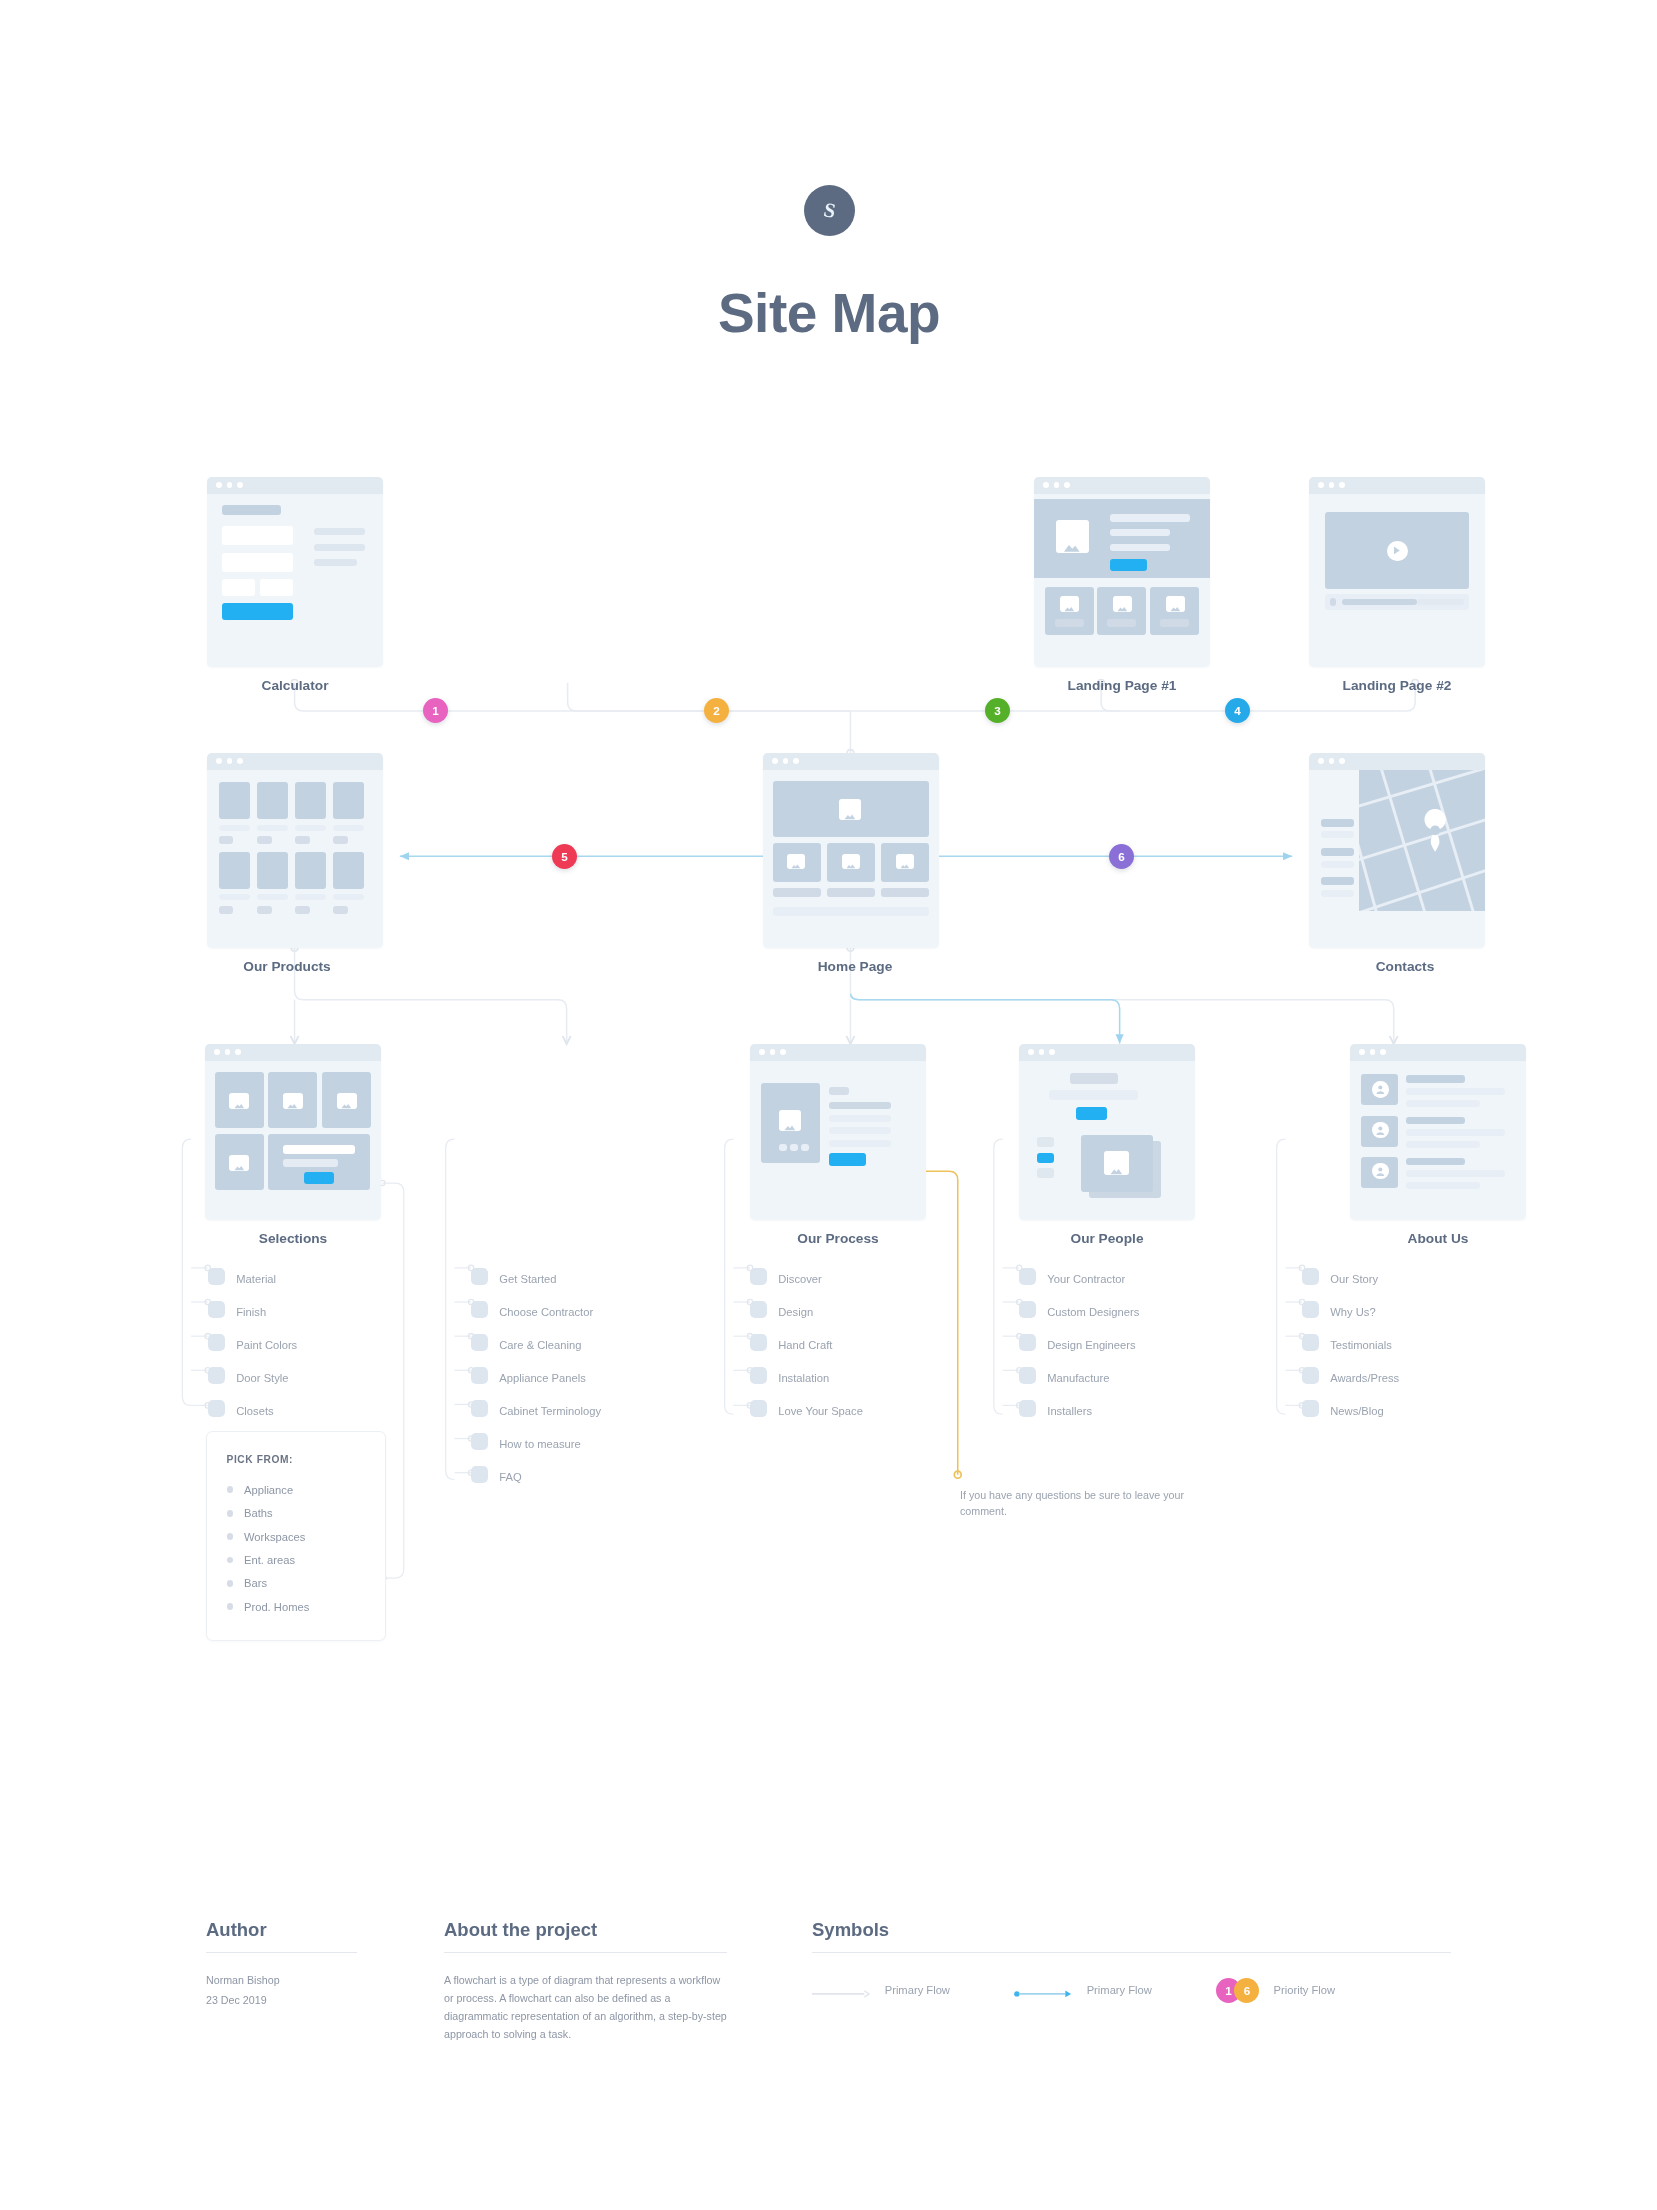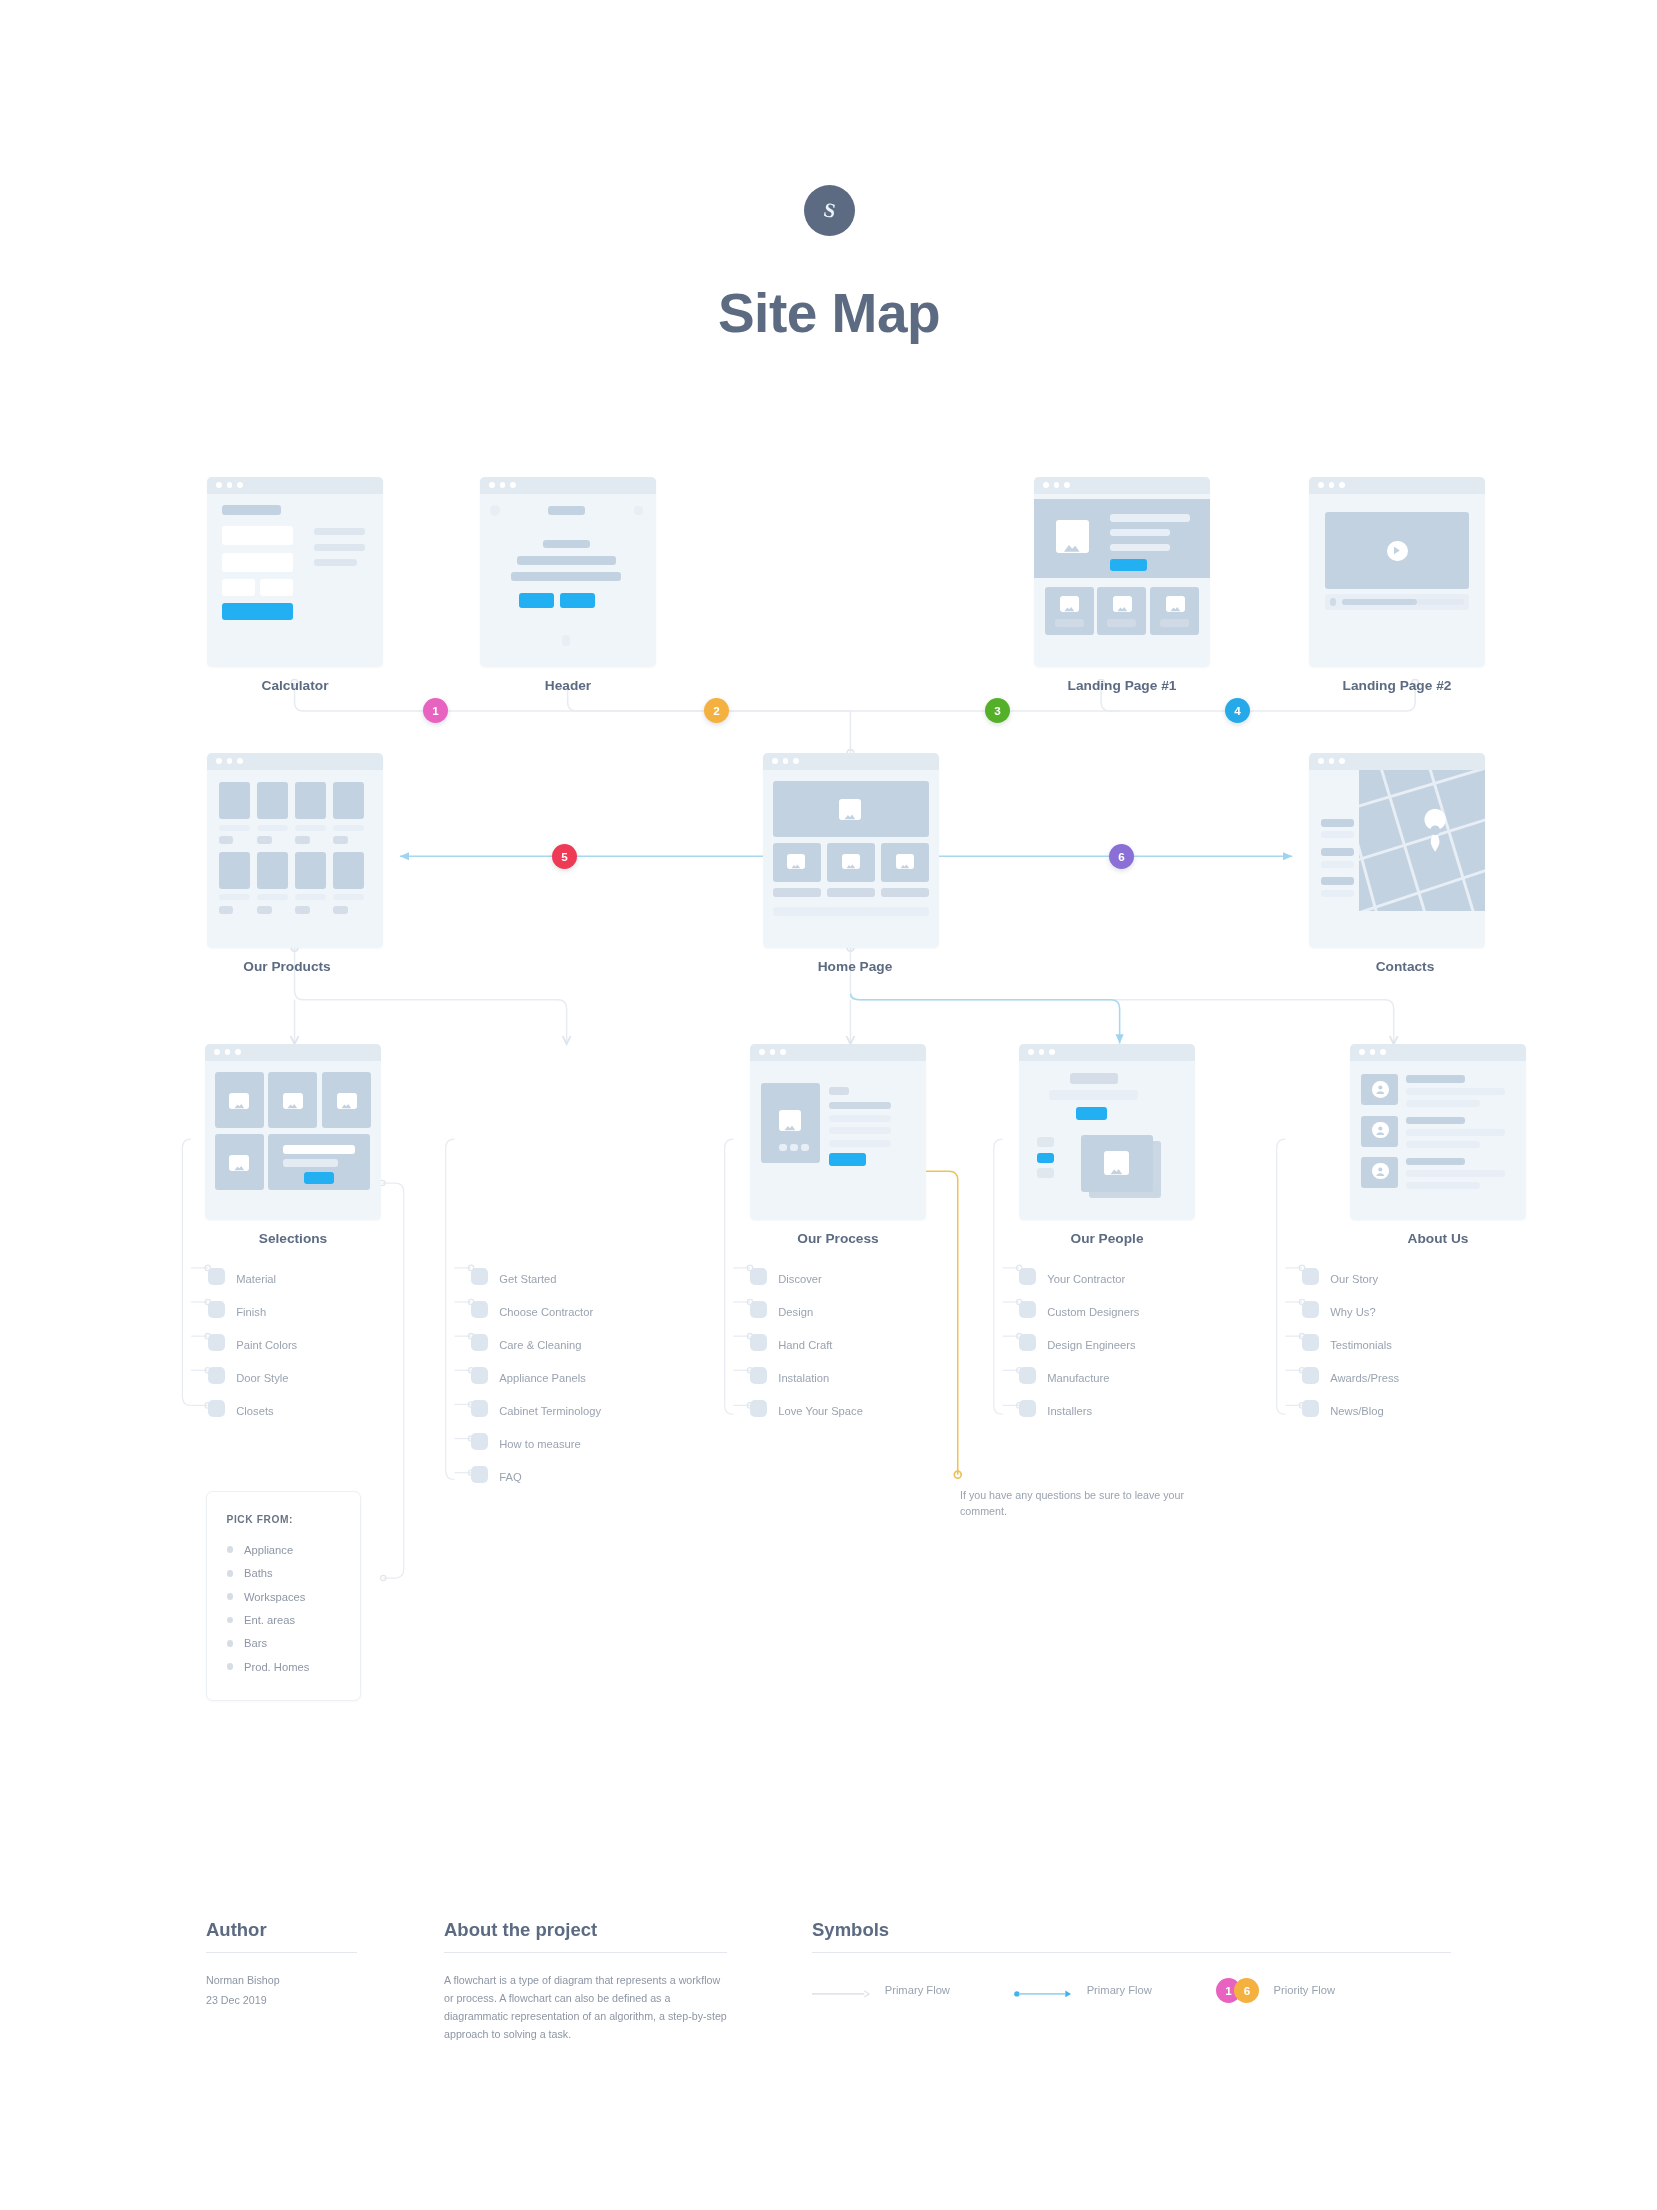--- a/index.html
+++ b/index.html
@@ -249,41 +249,20 @@
         <div class="blk wt" style="left:53px; top:85px; width:33px; height:17.6px;"></div>
         <div class="blk blue" style="left:14.6px; top:109px; width:71px; height:17.6px;"></div>
         <div class="blk" style="left:107px; top:34px; width:51px; height:7.8px;"></div>
         <div class="blk" style="left:107px; top:50px; width:51px; height:7.8px;"></div>
         <div class="blk" style="left:107px; top:65px; width:43px; height:7.8px;"></div>
       </div>
     </div>
     <div class="node-label" style="top:201px;">Calculator</div>
   </div>
 
-  <div class="node" style="left:480px; top:477px; width:176px;">
-    <div class="wf" style="width:176px; height:190px;">
-      <div class="wf-bar">
-          <i></i>
-          <i></i>
-          <i></i>
-        </div>
-      <div class="wf-body">
-        <div class="blk lt" style="left:9.8px; top:11.7px; width:10.7px; height:10.7px; border-radius:50%;"></div>
-        <div class="blk dk" style="left:68px; top:12.7px; width:37px; height:8.8px;"></div>
-        <div class="blk lt" style="left:154px; top:12.7px; width:8.8px; height:8.8px;"></div>
-        <div class="blk dk" style="left:63px; top:46px; width:47px; height:8.8px;"></div>
-        <div class="blk dk" style="left:37px; top:62px; width:99px; height:9.8px;"></div>
-        <div class="blk dk" style="left:31px; top:78px; width:110px; height:9.8px;"></div>
-        <div class="blk blue" style="left:39px; top:99px; width:35px; height:15.6px;"></div>
-        <div class="blk blue" style="left:80px; top:99px; width:35px; height:15.6px;"></div>
-        <div class="blk lt" style="left:82px; top:141px; width:7.8px; height:11.7px;"></div>
-      </div>
-    </div>
-    <div class="node-label" style="top:201px;">Header</div>
-  </div>
 
   <div class="node" style="left:1034px; top:477px; width:176px;">
     <div class="wf" style="width:176px; height:190px;">
       <div class="wf-bar">
           <i></i>
           <i></i>
           <i></i>
         </div>
       <div class="wf-body">
         <div class="blk dk" style="left:0; top:5.9px; width:176px; height:79px; border-radius:0;"></div>
@@ -730,21 +709,21 @@
     <div class="sub-item">
         <span class="sub-chip"></span>
         <span class="sub-text">Awards/Press</span>
       </div>
     <div class="sub-item">
         <span class="sub-chip"></span>
         <span class="sub-text">News/Blog</span>
       </div>
   </div>
 
-  <div class="pickbox" style="left:206px; top:1491px; width:155px;">
+  <div class="pickbox" style="left:206px; top:1431px; width:180px;">
     <div class="pick-title">PICK FROM:</div>
     <div class="pick-item">
         <span class="pick-dot"></span>
         <span class="pick-text">Appliance</span>
       </div>
     <div class="pick-item">
         <span class="pick-dot"></span>
         <span class="pick-text">Baths</span>
       </div>
     <div class="pick-item">

